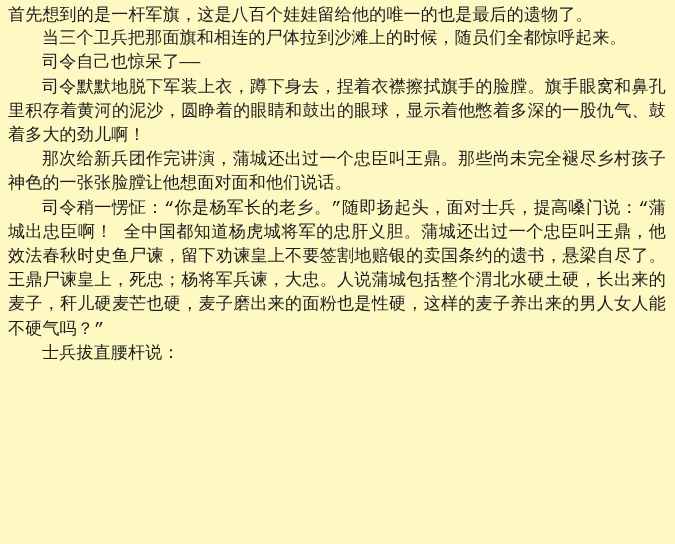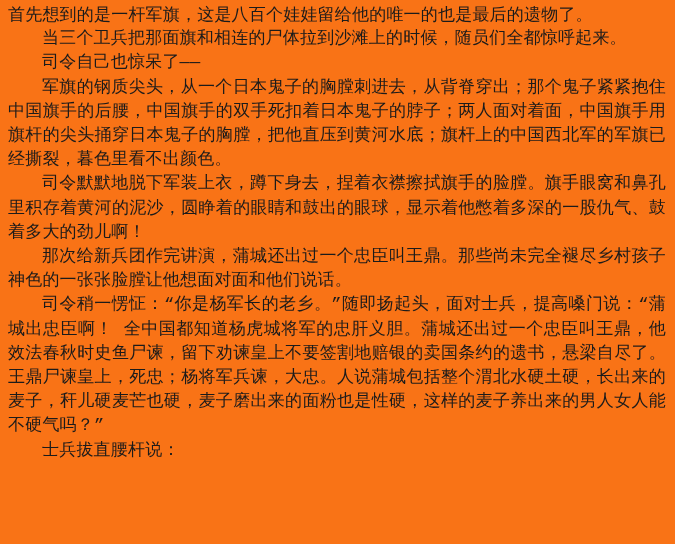--- a/index.html
+++ b/index.html
@@ -11,21 +11,21 @@
     width: 675px;
     height: 544px;
     overflow: hidden;
   }
   .page {
     box-sizing: border-box;
     width: 675px;
     height: 544px;
     overflow: hidden;
     padding: 3px 9px 0 8px;
-    background: #f97316;
+    background: #fef9c3;
   }
   .doc {
     font-family: "Liberation Serif", "DejaVu Serif", serif;
     font-size: 17px;
     line-height: 24.2px;
     letter-spacing: 0.2px;
     color: #1b1b1b;
     text-align: justify;
     text-justify: inter-ideograph;
   }
@@ -39,19 +39,18 @@
   }
 </style>
 </head>
 <body>
 
 <div class="page">
   <div class="doc" id="doc">
       <p>首先想到的是一杆军旗，这是八百个娃娃留给他的唯一的也是最后的遗物了。</p>
       <p class="indent">当三个卫兵把那面旗和相连的尸体拉到沙滩上的时候，随员们全都惊呼起来。</p>
       <p class="indent">司令自己也惊呆了——</p>
-      <p class="indent">军旗的钢质尖头，从一个日本鬼子的胸膛刺进去，从背脊穿出；那个鬼子紧紧抱住中国旗手的后腰，中国旗手的双手死扣着日本鬼子的脖子；两人面对着面，中国旗手用旗杆的尖头捅穿日本鬼子的胸膛，把他直压到黄河水底；旗杆上的中国西北军的军旗已经撕裂，暮色里看不出颜色。</p>
       <p class="indent">司令默默地脱下军装上衣，蹲下身去，捏着衣襟擦拭旗手的脸膛。旗手眼窝和鼻孔里积存着黄河的泥沙，圆睁着的眼睛和鼓出的眼球，显示着他憋着多深的一股仇气、鼓着多大的劲儿啊！</p>
       <p class="indent">那次给新兵团作完讲演，蒲城还出过一个忠臣叫王鼎。那些尚未完全褪尽乡村孩子神色的一张张脸膛让他想面对面和他们说话。</p>
       <p class="indent">司令稍一愣怔：“你是杨军长的老乡。”随即扬起头，面对士兵，提高嗓门说：“蒲城出忠臣啊！ 全中国都知道杨虎城将军的忠肝义胆。蒲城还出过一个忠臣叫王鼎，他效法春秋时史鱼尸谏，留下劝谏皇上不要签割地赔银的卖国条约的遗书，悬梁自尽了。王鼎尸谏皇上，死忠；杨将军兵谏，大忠。人说蒲城包括整个渭北水硬土硬，长出来的麦子，秆儿硬麦芒也硬，麦子磨出来的面粉也是性硬，这样的麦子养出来的男人女人能不硬气吗？”</p>
       <p class="indent">士兵拔直腰杆说：</p>
     </div>
 </div>
 
 </body></html>

